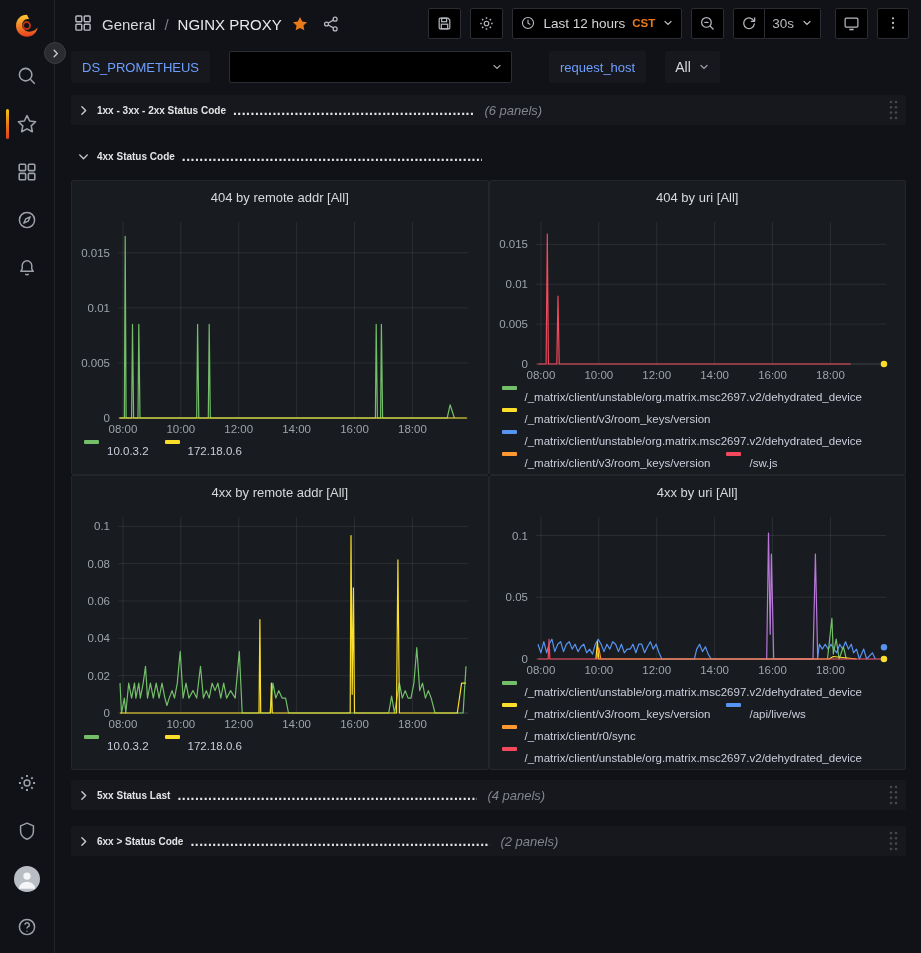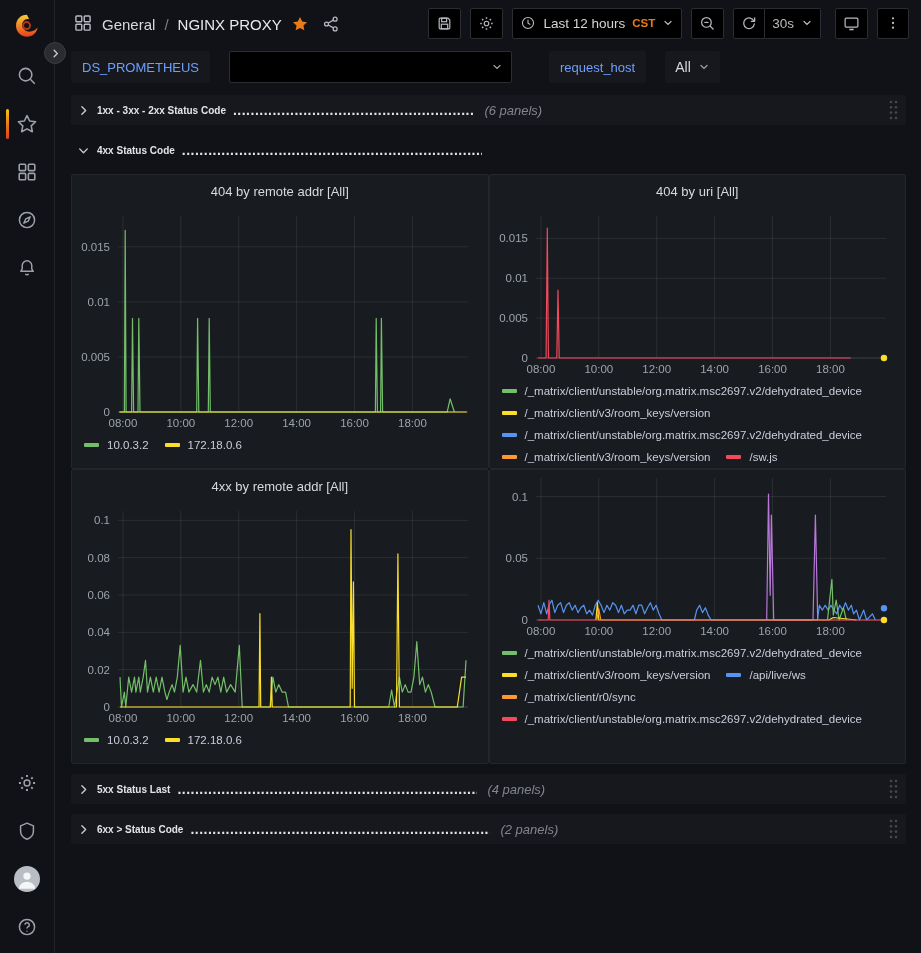--- a/index.html
+++ b/index.html
@@ -52,39 +52,39 @@
     display:flex; align-items:center; justify-content:flex-end; padding:0 8px; color:#b7bac0; cursor:pointer; }
   .var-select { height:32px; display:flex; align-items:center; gap:7px; padding:0 10px; background:#17181d;
     border-radius:2px; color:#d8d9da; font-size:14px; cursor:pointer; margin-left:18px; }
   .var-select .chev { color:#9da2a9; }
 
   
   .dash { position:absolute; left:71px; top:95px; width:835px; }
   .row-bar { height:30px; display:flex; align-items:center; padding:0 8px 0 6px; background:#17181d;
     border-radius:2px; cursor:pointer; }
   .row-bar.expanded { background:transparent; margin-top:7px; }
-  .row-bar + .row-bar { margin-top:10px; }
+  .row-bar + .row-bar { margin-top:16px; }
   .row-chev { color:#c7c9cc; display:flex; margin-right:7px; }
   .row-title { font-weight:700; font-size:10px; color:#e3e4e6; white-space:nowrap; }
   .row-dots { font-weight:700; font-size:14px; color:#e3e4e6; margin-left:7px; letter-spacing:0.5px;
     max-width:300px; overflow:hidden; white-space:nowrap; }
   .row-count { font-style:italic; font-size:13px; color:#81858d; margin-left:10px; white-space:nowrap; }
   .drag-dots { margin-left:auto; color:#45474d; display:flex; cursor:grab; }
 
   .panel-grid { display:grid; grid-template-columns:1fr 1fr; gap:0; margin-top:9px; margin-bottom:10px; }
   .panel { height:295px; background:#181b1f; border:1px solid #24262c; border-radius:2px;
     display:flex; flex-direction:column; overflow:hidden; }
   .panel-title { height:33px; display:flex; align-items:center; justify-content:center;
     font-size:13px; font-weight:500; color:#d8d9da; cursor:pointer; flex:none; }
   .chart-area { height:225px; flex:none; }
   .panel.short-chart .chart-area { height:171px; }
   .legend { padding:1px 10px 4px 12px; font-size:11.5px; color:#ccccdc; }
   .legend.tall { height:86px; overflow:hidden; }
   .legend-row { display:flex; gap:16px; height:22px; line-height:22px; white-space:nowrap; overflow:hidden; }
-  .legend-item { display:inline-flex; align-items:center; cursor:pointer; }
+  .legend-item { display:inline-flex; cursor:pointer; }
   .swatch { display:inline-block; width:15px; height:4px; border-radius:1px; margin-right:8px; flex:none; }
 
   .tick { fill:#9da3ab; font-size:11.5px; font-family:"Liberation Sans","DejaVu Sans",sans-serif; }
   .xlab { text-anchor:middle; }
   .ylab { text-anchor:end; }
   .gridline { stroke:rgba(204,212,224,0.10); stroke-width:1; }
   .gridline.zero { stroke:rgba(204,212,224,0.22); }
 </style>
 </head>
 <body>
@@ -445,20 +445,21 @@
               <span>10.0.3.2</span>
             </span>
             <span class="legend-item">
               <span class="swatch" style="background: rgb(250, 222, 42);"></span>
               <span>172.18.0.6</span>
             </span>
           </div>
         </div>
     </section>
     <section class="panel short-chart">
+      <div class="panel-title">4xx by uri [All]</div>
       <div class="chart-area">
           <svg width="412" height="171" viewBox="0 0 412 171">
             <line x1="50.92142266335814" x2="50.92142266335814" y1="8" y2="150" class="gridline"></line>
             <text x="50.92142266335814" y="165" class="tick xlab">08:00</text>
             <line x1="108.82051282051282" x2="108.82051282051282" y1="8" y2="150" class="gridline"></line>
             <text x="108.82051282051282" y="165" class="tick xlab">10:00</text>
             <line x1="166.71960297766748" x2="166.71960297766748" y1="8" y2="150" class="gridline"></line>
             <text x="166.71960297766748" y="165" class="tick xlab">12:00</text>
             <line x1="224.61869313482214" x2="224.61869313482214" y1="8" y2="150" class="gridline"></line>
             <text x="224.61869313482214" y="165" class="tick xlab">14:00</text>

